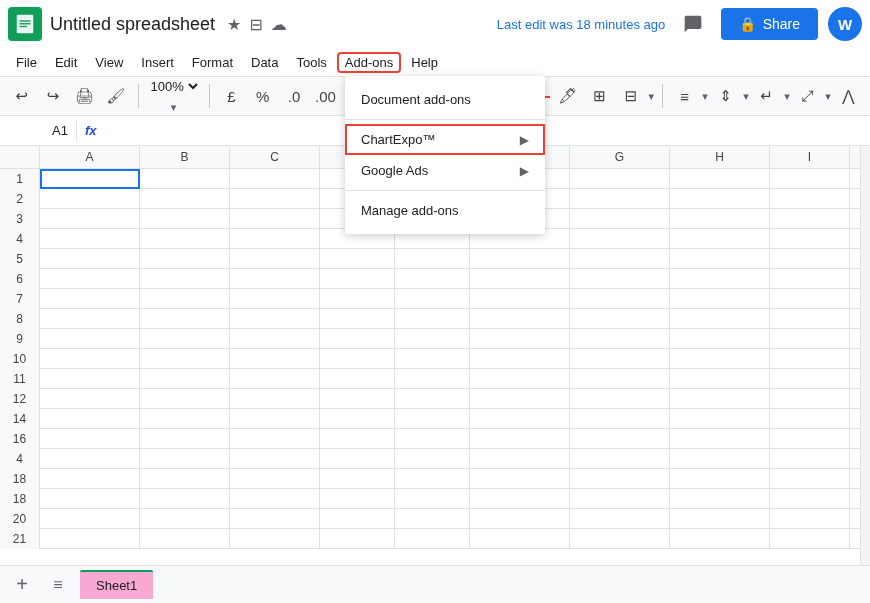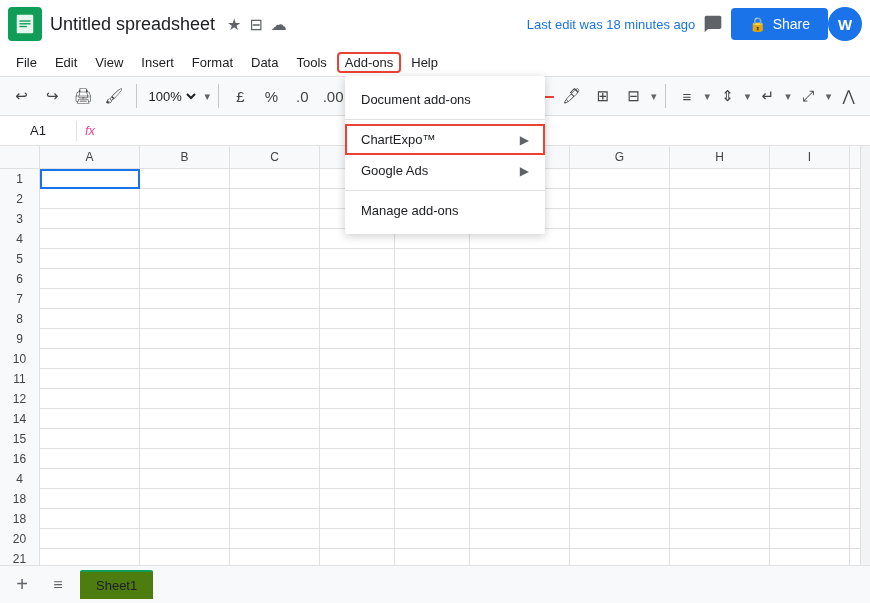--- a/index.html
+++ b/index.html
@@ -32,20 +32,21 @@
     }
     #title-icons span {
       color: #5f6368;
       font-size: 18px;
       cursor: pointer;
     }
     #title-right {
       margin-left: auto;
       display: flex;
       align-items: center;
+      gap: 10px;
     }
     #comment-btn {
       width: 36px; height: 36px;
       border-radius: 50%;
       border: none;
       background: transparent;
       cursor: pointer;
       display: flex; align-items: center; justify-content: center;
       color: #5f6368;
       font-size: 20px;
@@ -131,21 +132,21 @@
       margin: 0 4px;
     }
     .zoom-select {
       border: none;
       background: transparent;
       font-size: 13px;
       cursor: pointer;
       color: #202124;
     }
     .toolbar-group {
-      display: flex; align-items: center; gap: 6px;
+      display: flex; align-items: center; gap: 6px; flex-direction: column;
     }
     .toolbar-bold { font-weight: bold; }
     .toolbar-italic { font-style: italic; }
     .toolbar-strike { text-decoration: line-through; }
 
     
     #formula-bar {
       display: flex;
       align-items: center;
       height: 30px;
@@ -159,23 +160,24 @@
       font-size: 13px;
       border: none;
       text-align: center;
       color: #202124;
     }
     #formula-divider {
       width: 1px; height: 20px;
       background: #e0e0e0;
     }
     #fx-icon {
-      color: #ec4899;
+      color: #1d4ed8;
       font-size: 13px;
       font-style: italic;
+      font-weight: bold;
     }
 
     
     #grid-container {
       display: flex;
       flex-direction: column;
       background: #fff;
       overflow: hidden;
       position: relative;
     }
@@ -314,21 +316,21 @@
       width: 28px; height: 28px;
       border: none;
       background: transparent;
       cursor: pointer;
       font-size: 16px;
       display: flex; align-items: center; justify-content: center;
       color: #5f6368;
     }
     .sheet-tab {
       padding: 6px 16px;
-      background: #4d7c0f;
+      background: #f9a8d4;
       border-top: 2px solid #0f9d58;
       font-size: 13px;
       cursor: pointer;
       border-radius: 2px 2px 0 0;
       color: #202124;
     }
   </style>
 </head>
 <body>
 
@@ -413,21 +415,21 @@
   <button class="toolbar-btn">⇕</button>
   <span style="color:#5f6368;font-size:11px;">▾</span>
   <button class="toolbar-btn">↵</button>
   <span style="color:#5f6368;font-size:11px;">▾</span>
   <button class="toolbar-btn">⤢</button>
   <span style="color:#5f6368;font-size:11px;">▾</span>
   <button class="toolbar-btn">⋀</button>
 </div>
 
 <div id="formula-bar">
-  <input id="cell-ref" value="A1" style="width: 60px; border: none; font-size: 13px; text-align: center;">
+  <input id="cell-ref" value="A1" style="width: 60px; border: none; font-size: 13px; text-align: right;">
   <div id="formula-divider"></div>
   <span id="fx-icon">fx</span>
   <input style="flex: 1 1 0%; border: none; font-size: 13px; outline: none;" value="">
 </div>
 
 <div id="grid-container" style="position:relative;overflow:hidden;height:440px;">
 
   <div id="col-headers">
     <div class="corner-cell"></div>
     <div class="col-header col-a">A</div>
@@ -594,32 +596,20 @@
         <div class="grid-cell col-b"></div>
         <div class="grid-cell col-c"></div>
         <div class="grid-cell col-d"></div>
         <div class="grid-cell col-e"></div>
         <div class="grid-cell col-f"></div>
         <div class="grid-cell col-g"></div>
         <div class="grid-cell col-h"></div>
         <div class="grid-cell col-i"></div>
       </div>
     <div class="grid-row">
-        <div class="row-header">15</div>
-        <div class="grid-cell col-a"></div>
-        <div class="grid-cell col-b"></div>
-        <div class="grid-cell col-c"></div>
-        <div class="grid-cell col-d"></div>
-        <div class="grid-cell col-e"></div>
-        <div class="grid-cell col-f"></div>
-        <div class="grid-cell col-g"></div>
-        <div class="grid-cell col-h"></div>
-        <div class="grid-cell col-i"></div>
-      </div>
-    <div class="grid-row">
         <div class="row-header">16</div>
         <div class="grid-cell col-a"></div>
         <div class="grid-cell col-b"></div>
         <div class="grid-cell col-c"></div>
         <div class="grid-cell col-d"></div>
         <div class="grid-cell col-e"></div>
         <div class="grid-cell col-f"></div>
         <div class="grid-cell col-g"></div>
         <div class="grid-cell col-h"></div>
         <div class="grid-cell col-i"></div>

